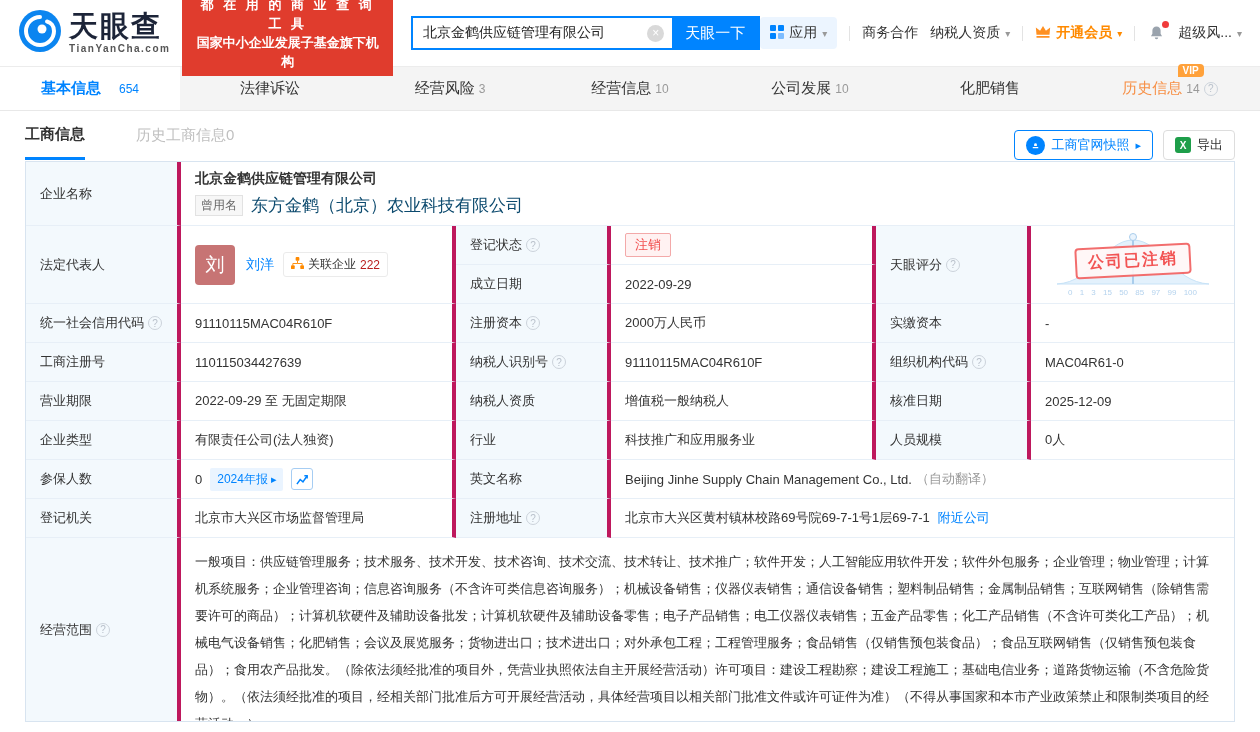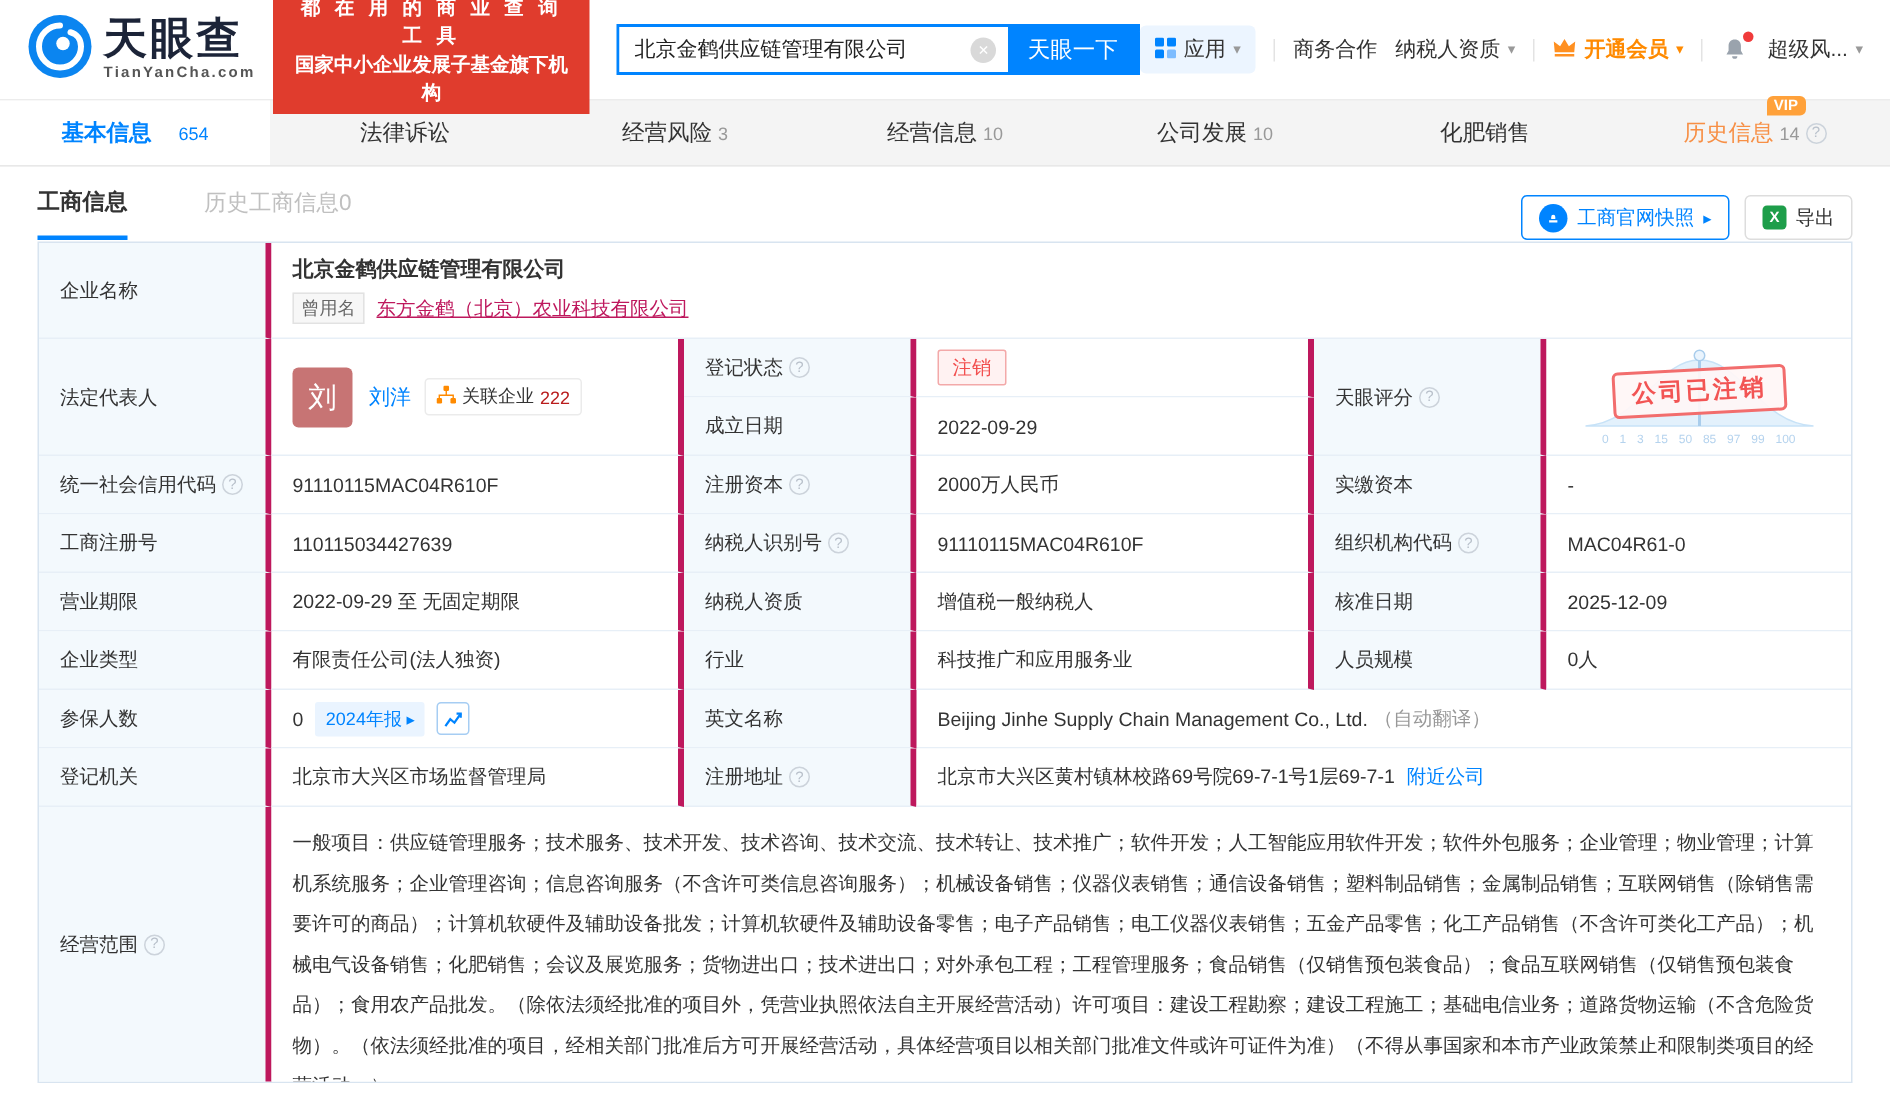--- a/index.html
+++ b/index.html
@@ -74,21 +74,21 @@
   .noR { border-right:none; }
   .noB { border-bottom:none; }
   .help { width:14px; height:14px; border:1px solid #ccd3db; border-radius:50%; color:#b9c1cb;
     font-size:10px; display:inline-flex; align-items:center; justify-content:center;
     flex:none; cursor:pointer; }
   .name-cell { flex-direction:column; align-items:flex-start; justify-content:center; gap:6px; }
   .cmp-name { font-size:14px; font-weight:bold; color:#333; }
   .former-line { display:flex; align-items:center; }
   .badge-former { border:1px solid #e2e2e2; background:#f7f7f7; color:#666; font-size:12px;
     padding:1px 5px; margin-right:8px; }
-  .former-name { color:#be185d; font-size:13px;text-decoration:underline; }
+  .former-name { color:#0c4a6e; font-size:17px; }
   .avatar { width:40px; height:40px; border-radius:4px; background:#c77474; color:#fff;
     font-size:19px; display:flex; align-items:center; justify-content:center; cursor:pointer;
     flex:none; }
   .lnk { color:#0084ff; cursor:pointer; }
   .rep-name { font-size:14px; margin:0 9px 0 11px; }
   .badge-related { border:1px solid #ebebeb; border-radius:3px; padding:3px 7px; display:flex;
     align-items:center; gap:4px; font-size:12px; color:#333; cursor:pointer; background:#fff; }
   .badge-related .num { color:#b91c1c; }
   .badge-status { color:#f24f4f; border:1px solid #f3a9a9; background:#fff2f2; padding:2px 9px;
     border-radius:2px; font-size:13px; }

